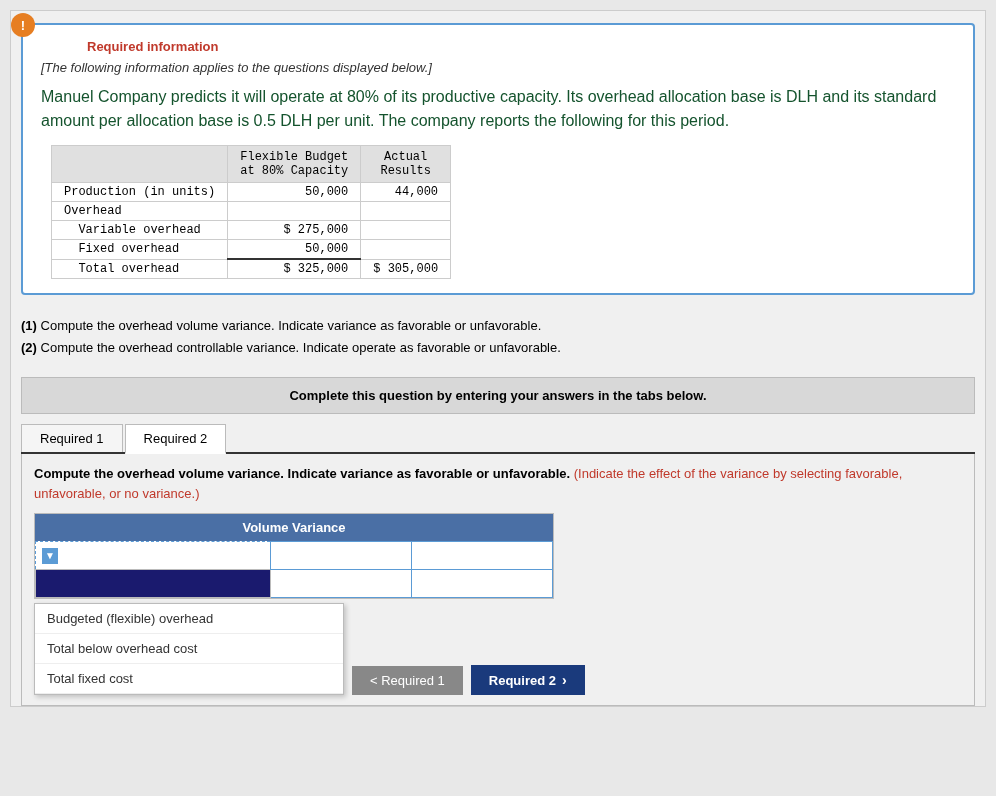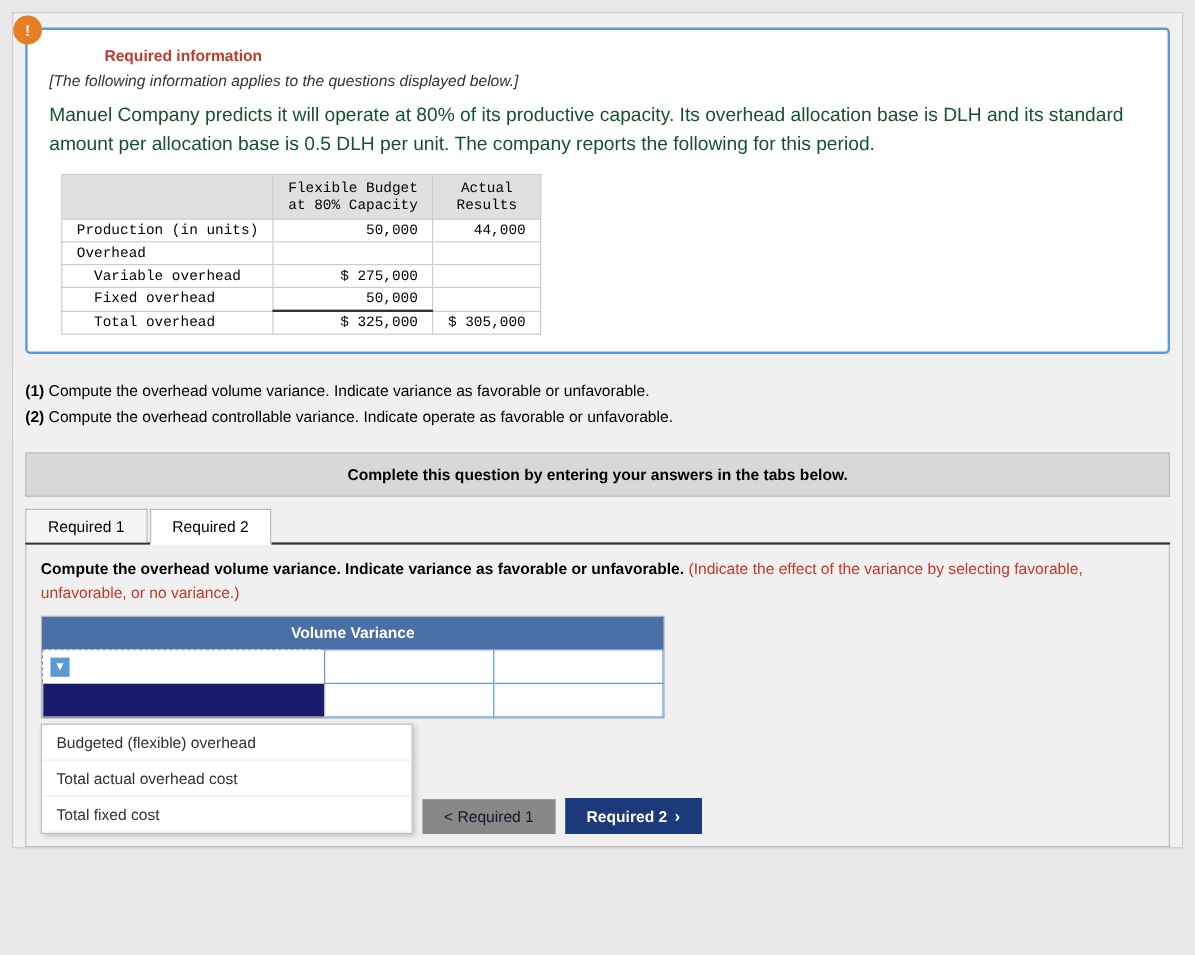--- a/index.html
+++ b/index.html
@@ -225,21 +225,21 @@
       align-items: center;
     }
     .nav-btn {
       padding: 7px 18px;
       font-size: 13px;
       cursor: pointer;
       border: none;
     }
     .nav-btn-back {
       background: #888;
-      color: #0f172a;
+      color: #ffffff;
     }
     .nav-btn-forward {
       background: #1a3a7c;
       color: white;
       font-weight: bold;
       display: flex;
       align-items: center;
       gap: 6px;
     }
     .nav-btn-forward .chevron {
@@ -359,21 +359,21 @@
             </tr>
           </tbody>
         </table>
       </div>
 
       <div class="bottom-area">
 
         <div class="left-dropdown-area">
           <div class="dropdown-list">
             <div class="dropdown-list-item">Budgeted (flexible) overhead</div>
-            <div class="dropdown-list-item">Total actual overhead cost</div>
+            <div class="dropdown-list-item">Total below overhead cost</div>
             <div class="dropdown-list-item">Total fixed cost</div>
           </div>
         </div>
 
         <div class="right-area">
           <div class="nav-buttons">
             <button class="nav-btn nav-btn-back">
               <span>&lt; Required 1</span>
             </button>
             <button class="nav-btn nav-btn-forward">

